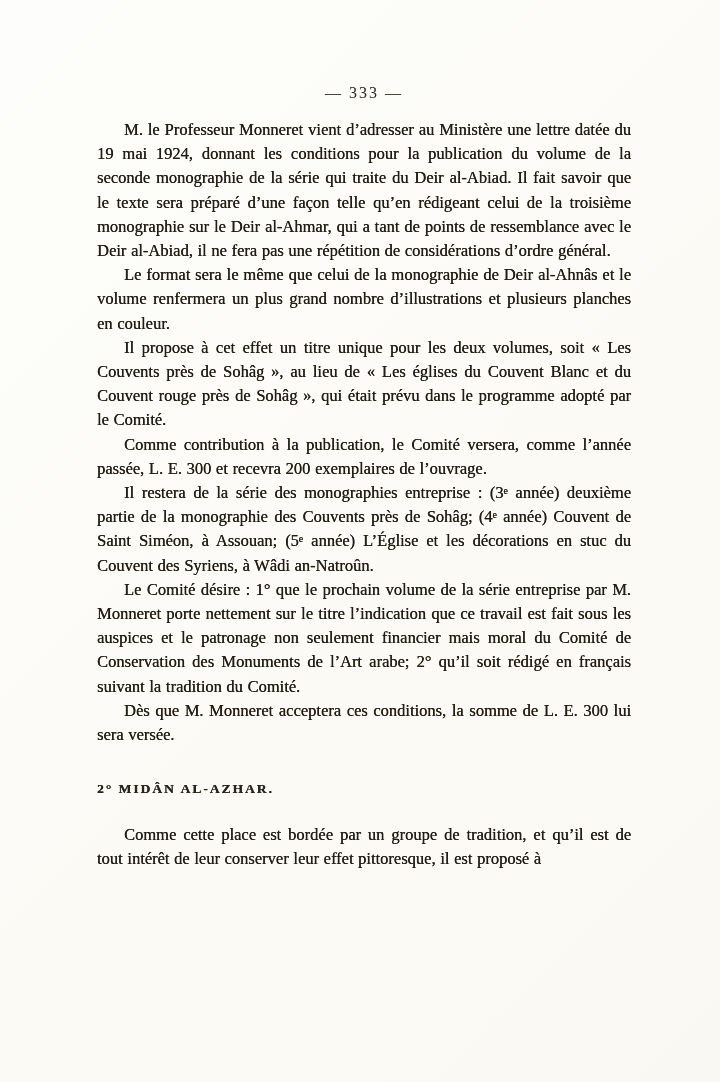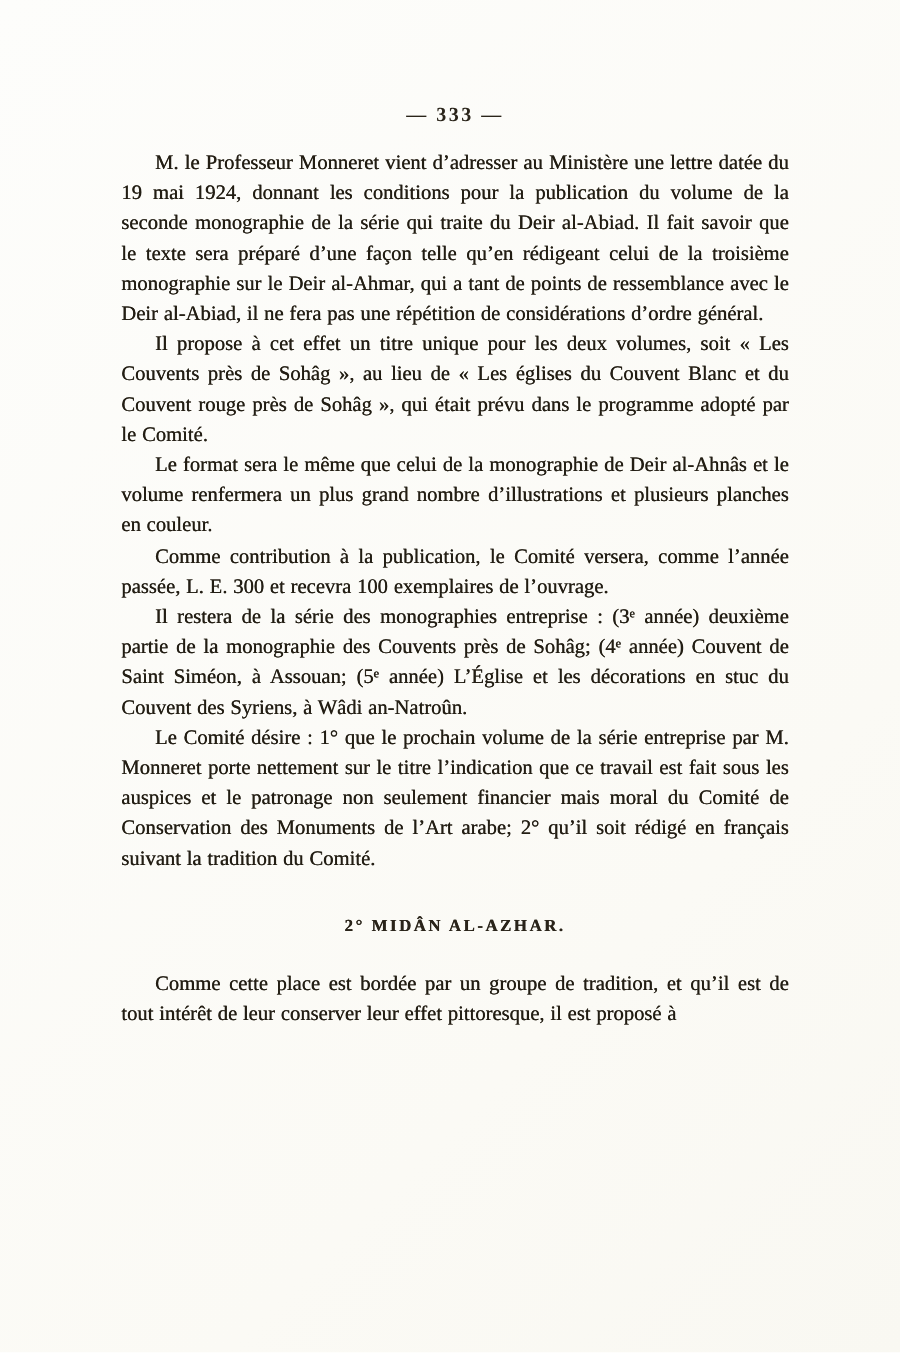--- a/index.html
+++ b/index.html
@@ -18,66 +18,66 @@
     }
     .content {
       position: absolute;
       left: 97px;
       top: 84px;
       width: 534px;
     }
     .page-number {
       text-align: center;
       font-size: 16px;
-      font-weight: bold;
+      font-weight: normal;
       letter-spacing: 2px;
       margin: 0 0 16px 0;
       color: #2a241a;
     }
     p.para {
       margin: 0;
       font-size: 16.5px;
       line-height: 24.2px;
       text-align: justify;
       text-indent: 27px;
       hyphens: auto;
       -webkit-hyphens: auto;
       word-spacing: 0.5px;
       text-shadow: 0.25px 0 0 currentColor; 
     }
     h2.section-heading {
-      text-align: center;
       font-size: 13.5px;
       font-weight: bold;
       letter-spacing: 2px;
       margin: 34px 0 26px 0;
       color: #2a241a;
       text-shadow: 0.25px 0 0 currentColor;
     }
   </style>
 </head>
 <body>
 
 <div class="page">
   <div class="content">
 
     <div class="page-number">— 333 —</div>
 
     <p class="para">M. le Professeur Monneret vient d’adresser au Ministère une lettre datée du 19 mai 1924, donnant les conditions pour la publication du volume de la seconde monographie de la série qui traite du Deir al-Abiad. Il fait savoir que le texte sera préparé d’une façon telle qu’en rédigeant celui de la troisième monographie sur le Deir al-Ahmar, qui a tant de points de ressemblance avec le Deir al-Abiad, il ne fera pas une répétition de considérations d’ordre général.</p>
 
+    <p class="para">Le format sera le même que celui de la monographie de Deir al-Ahnâs et le volume renfermera un plus grand nombre d’illustrations et plusieurs planches en couleur.</p>
+
     <p class="para">Il propose à cet effet un titre unique pour les deux volumes, soit « Les Couvents près de Sohâg », au lieu de « Les églises du Couvent Blanc et du Couvent rouge près de Sohâg », qui était prévu dans le programme adopté par le Comité.</p>
 
-    <p class="para">Le format sera le même que celui de la monographie de Deir al-Ahnâs et le volume renfermera un plus grand nombre d’illustrations et plusieurs planches en couleur.</p>
-
-    <p class="para">Comme contribution à la publication, le Comité versera, comme l’année passée, L. E. 300 et recevra 100 exemplaires de l’ouvrage.</p>
+    <p class="para">Comme contribution à la publication, le Comité versera, comme l’année passée, L. E. 300 et recevra 200 exemplaires de l’ouvrage.</p>
 
     <p class="para">Il restera de la série des monographies entreprise : (3ᵉ année) deuxième partie de la monographie des Couvents près de Sohâg; (4ᵉ année) Couvent de Saint Siméon, à Assouan; (5ᵉ année) L’Église et les décorations en stuc du Couvent des Syriens, à Wâdi an-Natroûn.</p>
 
     <p class="para">Le Comité désire : 1° que le prochain volume de la série entreprise par M. Monneret porte nettement sur le titre l’indication que ce travail est fait sous les auspices et le patronage non seulement financier mais moral du Comité de Conservation des Monuments de l’Art arabe; 2° qu’il soit rédigé en français suivant la tradition du Comité.</p>
 
+    <p class="para">Dès que M. Monneret acceptera ces conditions, la somme de L. E. 300 lui sera versée.</p>
 
     <h2 class="section-heading">2° MIDÂN AL-AZHAR.</h2>
 
 
     <p class="para">Comme cette place est bordée par un groupe de tradition, et qu’il est de tout intérêt de leur conserver leur effet pittoresque, il est proposé à</p>
 
   </div>
 </div>
 
 </body></html>

